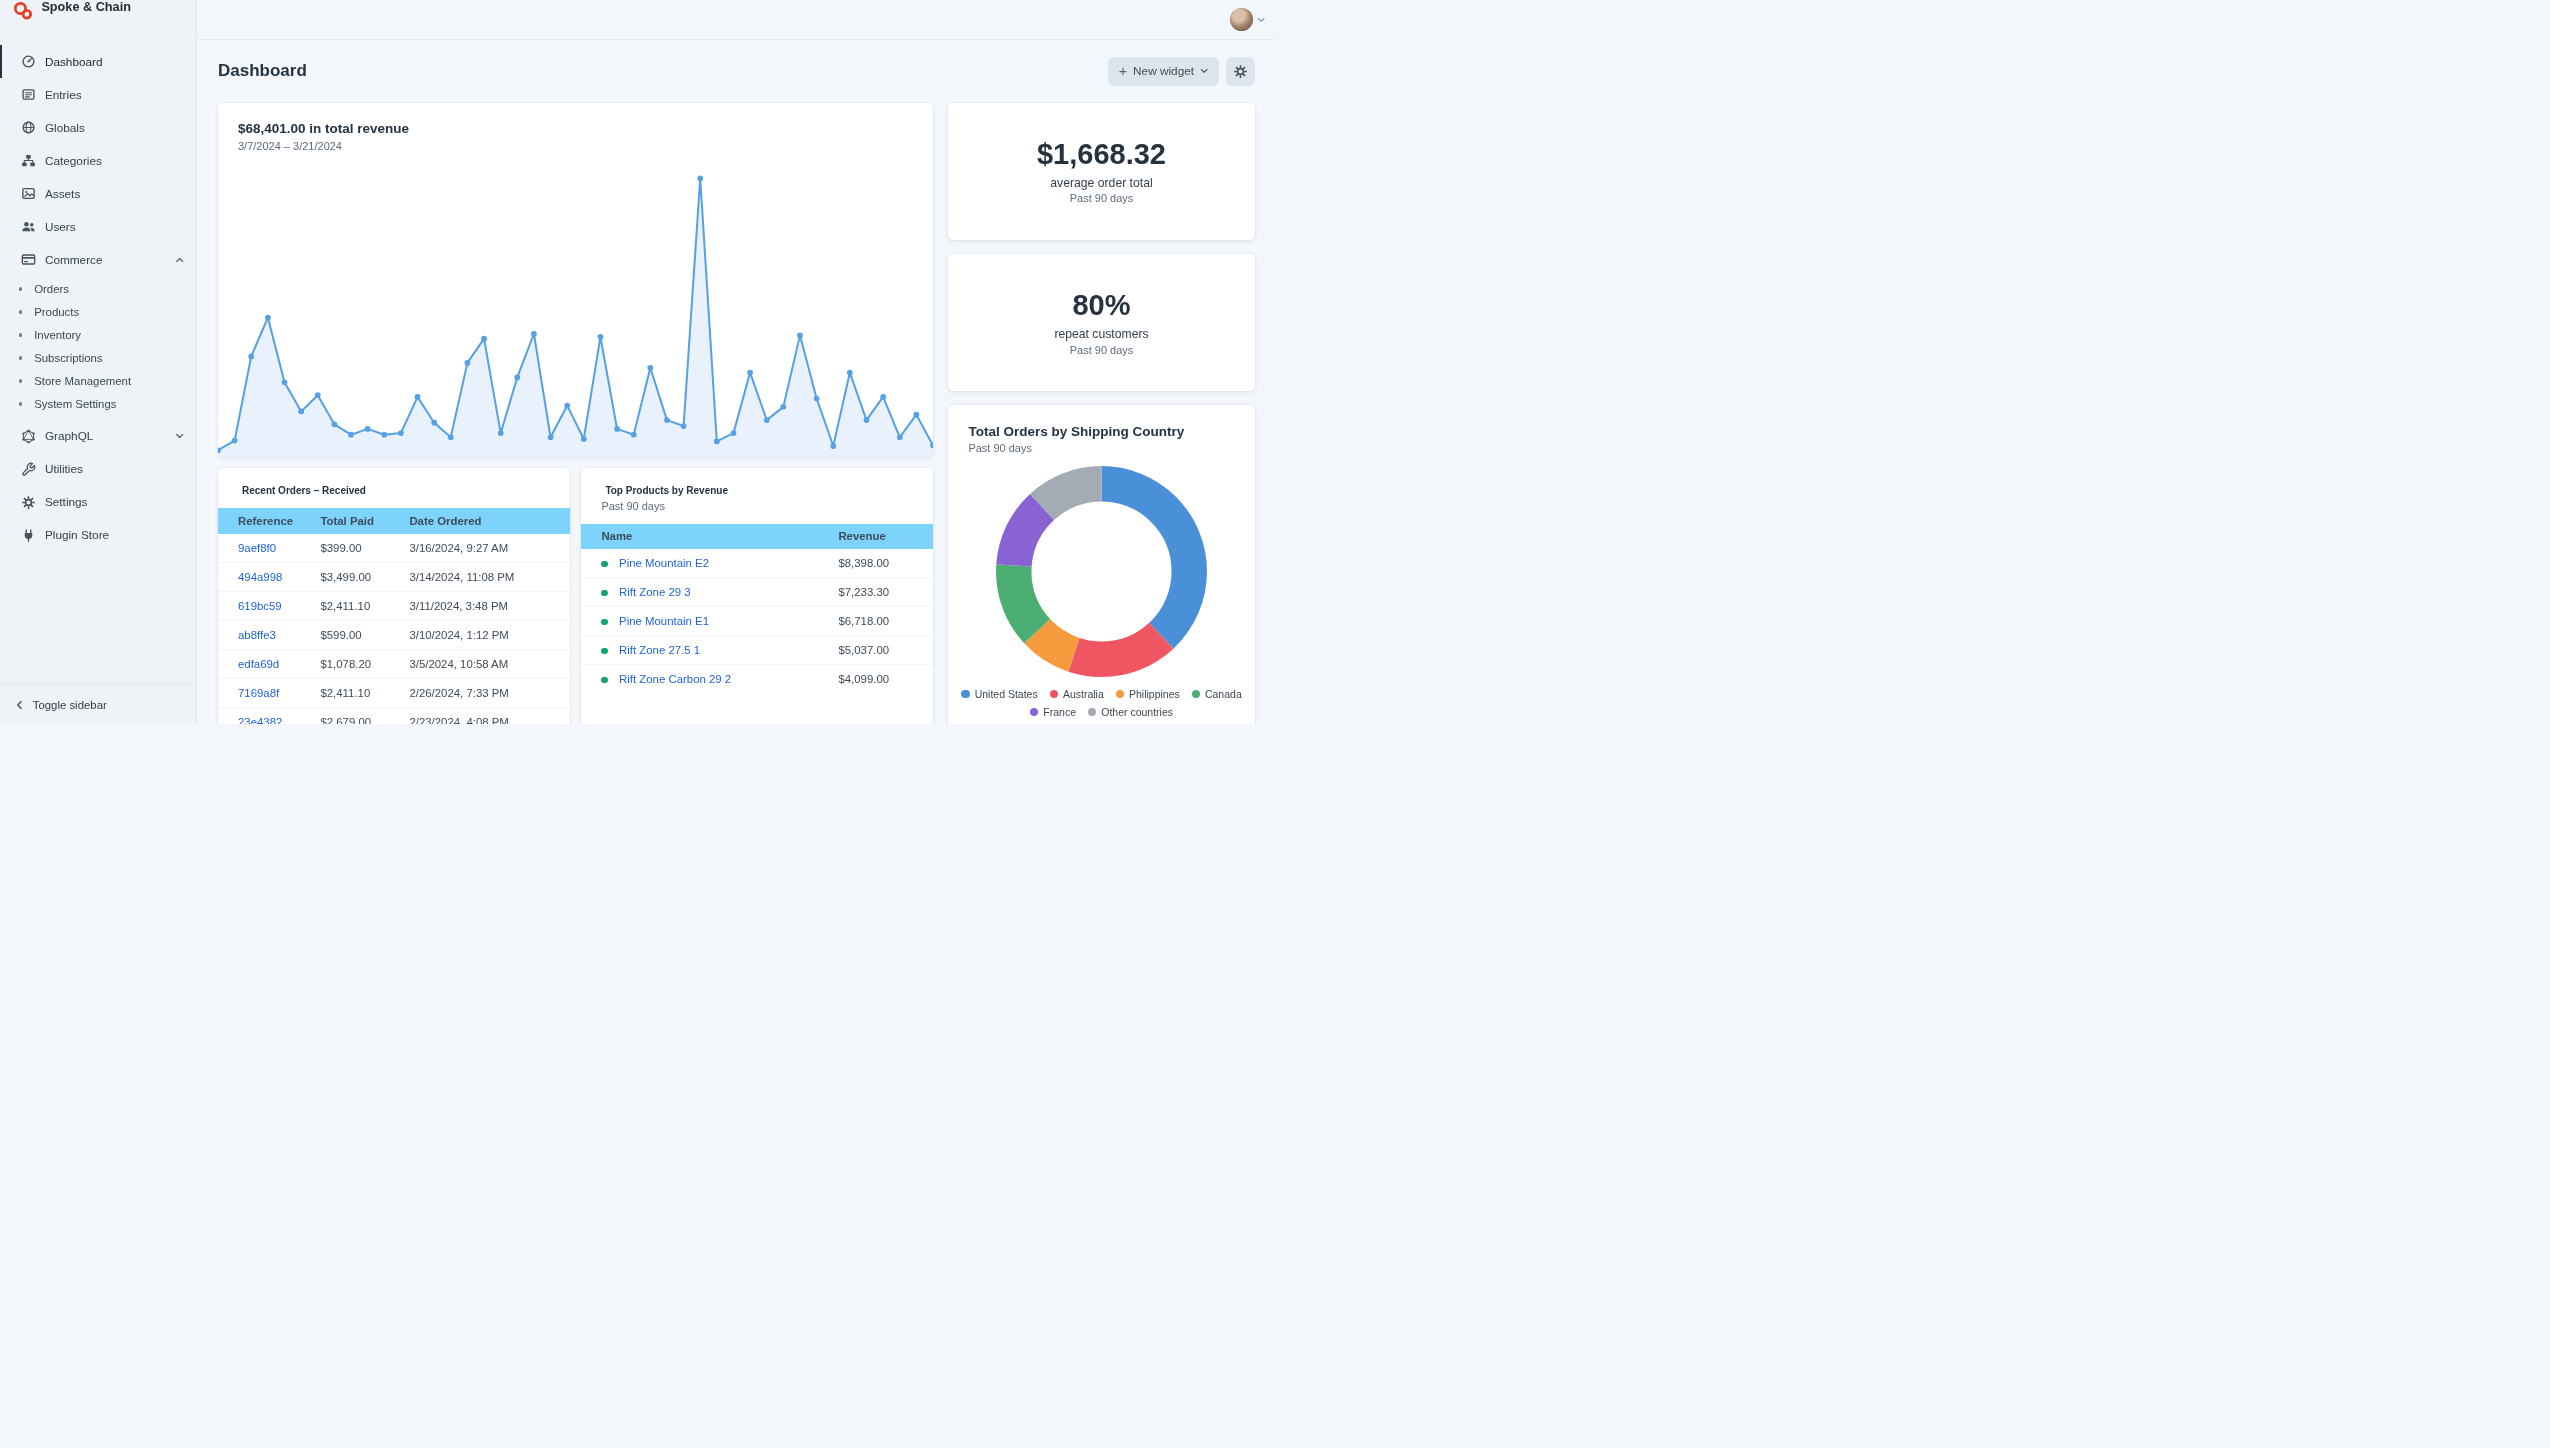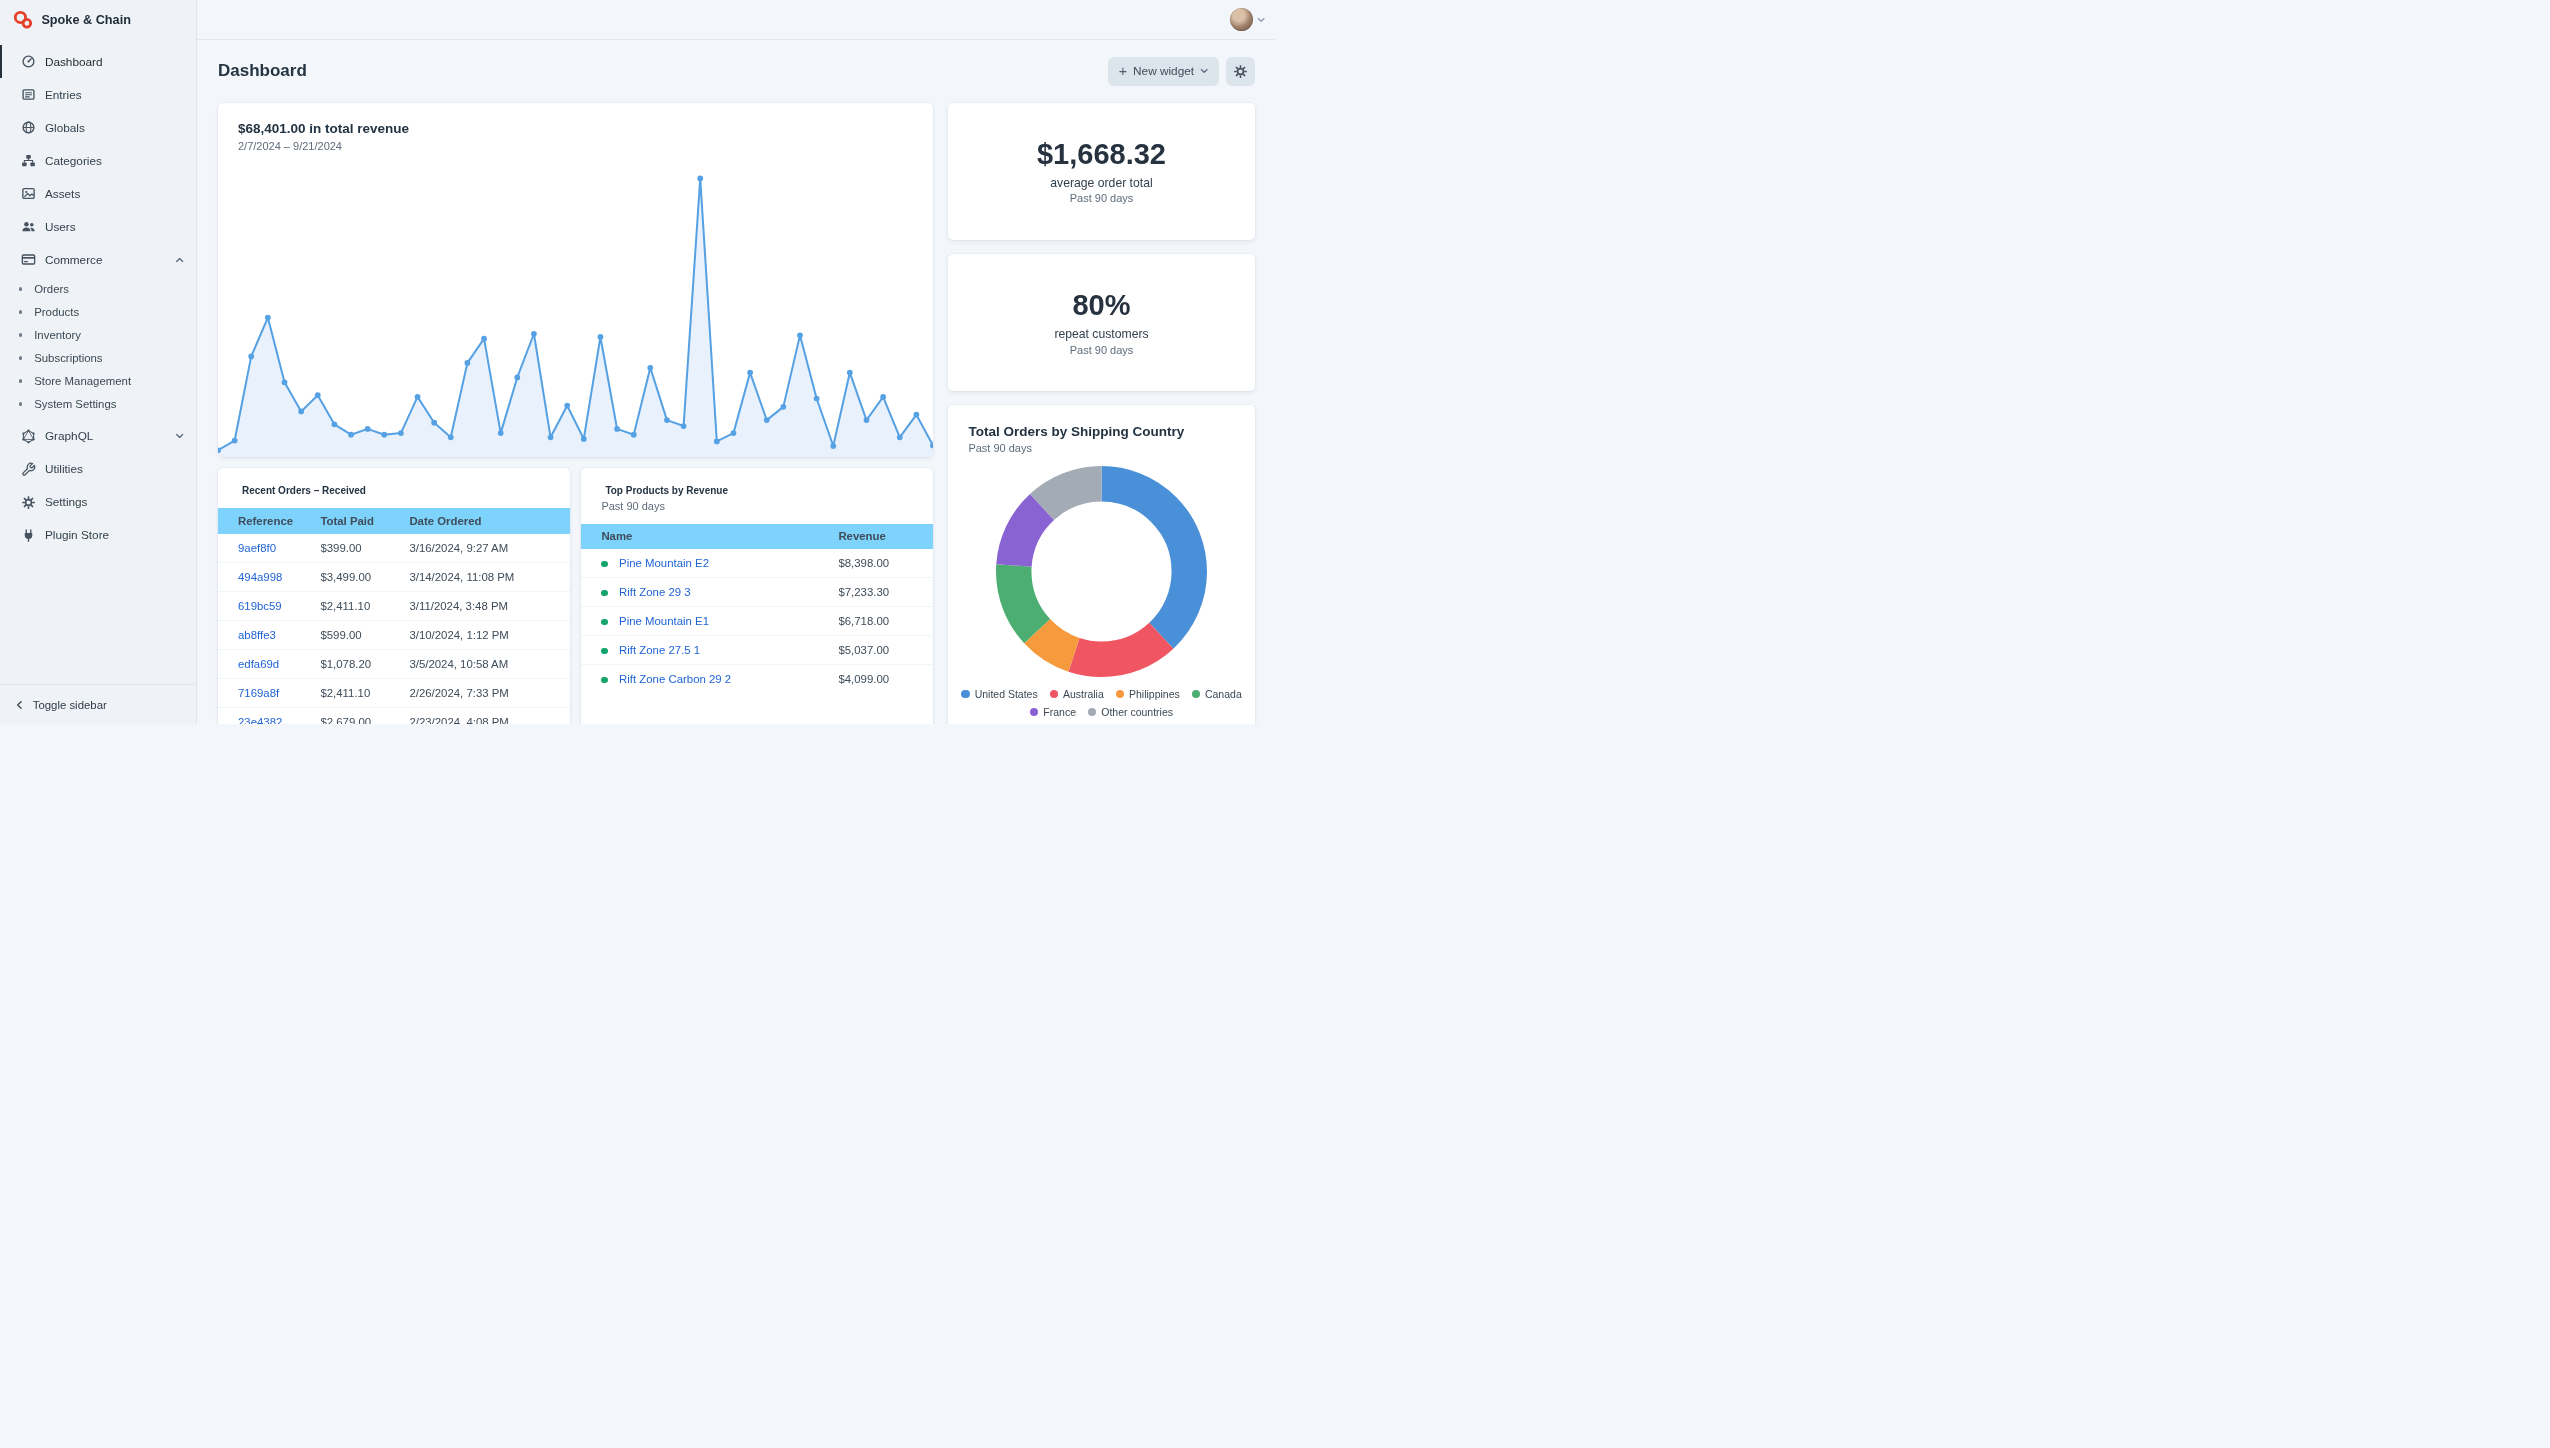--- a/index.html
+++ b/index.html
@@ -2,21 +2,21 @@
 <html style="font-size:13.5px"><head>
 <meta charset="utf-8">
 <style>
   *{box-sizing:border-box;margin:0;padding:0}
   html,body{width:1275px;height:724px;overflow:hidden}
   body{font-family:"Liberation Sans",sans-serif;background:#f3f7fc;color:#33404d}
   .app{display:flex;width:100%;height:100%}
 
   
   .sidebar{width:197px;min-width:197px;background:#eff3f7;border-right:0.8px solid #dfe5ec;display:flex;flex-direction:column}
-  .brand{height:40px;display:flex;align-items:center;gap:7.6px;padding:0 11.8px;cursor:pointer}
+  .brand{height:40px;display:flex;gap:7.6px;padding:0 11.8px;cursor:pointer}
   .brand-name{font-size:12.7px;font-weight:bold;color:#212d3a}
   .nav{flex:1;padding-top:5px;overflow:hidden}
   .nav-item{height:33px;display:flex;align-items:center;gap:9.3px;padding:0 11.8px 0 18.6px;font-size:11.8px;color:#33404d;cursor:pointer;border-left:2.5px solid transparent}
   .nav-item.active{border-left-color:#27323d;color:#1c2733}
   .nav-icon{width:15px;height:15px;color:#46525f;display:flex;align-items:center;justify-content:center;flex:none}
   .nav-label{flex:1;white-space:nowrap}
   .nav-chev{color:#5a6877;display:flex}
   .subnav{padding:1.7px 0 4.2px}
   .subnav-item{height:23px;display:flex;align-items:center;gap:11.8px;padding-left:19px;font-size:11.4px;color:#3a4754;cursor:pointer}
   .dot{width:3.4px;height:3.4px;border-radius:50%;background:#6e7c8a;flex:none}
@@ -317,21 +317,21 @@
           </button>
         </div>
       </div>
 
       <div class="grid">
 
         <div class="col-left">
           <section class="card chart-card">
             <div class="chart-head">
               <h2>$68,401.00 in total revenue</h2>
-              <div class="muted">2/7/2024 – 9/21/2024</div>
+              <div class="muted">3/7/2024 – 3/21/2024</div>
             </div>
             <svg id="revenue-chart" viewBox="0 0 846 340" preserveAspectRatio="none">
                 <path d="M0,340 L0,332 L19.7,320.5 L39.3,220.8 L59,174.8 L78.7,251.5 L98.4,286 L118,266.8 L137.7,301.3 L157.4,313.6 L177.1,306.7 L196.7,313.6 L216.4,311.7 L236.1,268.8 L255.8,299.4 L275.4,316.7 L295.1,228.5 L314.8,199.8 L334.5,311.7 L354.1,245.8 L373.8,194 L393.5,316.7 L413.2,279.1 L432.8,318.6 L452.5,197.8 L472.2,306.7 L491.9,313.6 L511.5,234.3 L531.2,296.3 L550.9,303.3 L570.6,10 L590.2,321.6 L609.9,311.7 L629.6,240 L649.3,296.3 L668.9,280.6 L688.6,195.9 L708.3,270.7 L728,327 L747.6,240 L767.3,296.3 L787,268.8 L806.7,316.7 L826.3,289.8 L846,326.3 L846,340 Z" fill="#e9f2fc"></path>
                 <path d="M0,332 L19.7,320.5 L39.3,220.8 L59,174.8 L78.7,251.5 L98.4,286 L118,266.8 L137.7,301.3 L157.4,313.6 L177.1,306.7 L196.7,313.6 L216.4,311.7 L236.1,268.8 L255.8,299.4 L275.4,316.7 L295.1,228.5 L314.8,199.8 L334.5,311.7 L354.1,245.8 L373.8,194 L393.5,316.7 L413.2,279.1 L432.8,318.6 L452.5,197.8 L472.2,306.7 L491.9,313.6 L511.5,234.3 L531.2,296.3 L550.9,303.3 L570.6,10 L590.2,321.6 L609.9,311.7 L629.6,240 L649.3,296.3 L668.9,280.6 L688.6,195.9 L708.3,270.7 L728,327 L747.6,240 L767.3,296.3 L787,268.8 L806.7,316.7 L826.3,289.8 L846,326.3" fill="none" stroke="#56a1e3" stroke-width="2.4" stroke-linejoin="round"></path>
                 <circle cx="0" cy="332" r="3.4" fill="#56a1e3"></circle>
                 <circle cx="19.7" cy="320.5" r="3.4" fill="#56a1e3"></circle>
                 <circle cx="39.3" cy="220.8" r="3.4" fill="#56a1e3"></circle>
                 <circle cx="59" cy="174.8" r="3.4" fill="#56a1e3"></circle>
                 <circle cx="78.7" cy="251.5" r="3.4" fill="#56a1e3"></circle>
                 <circle cx="98.4" cy="286" r="3.4" fill="#56a1e3"></circle>

